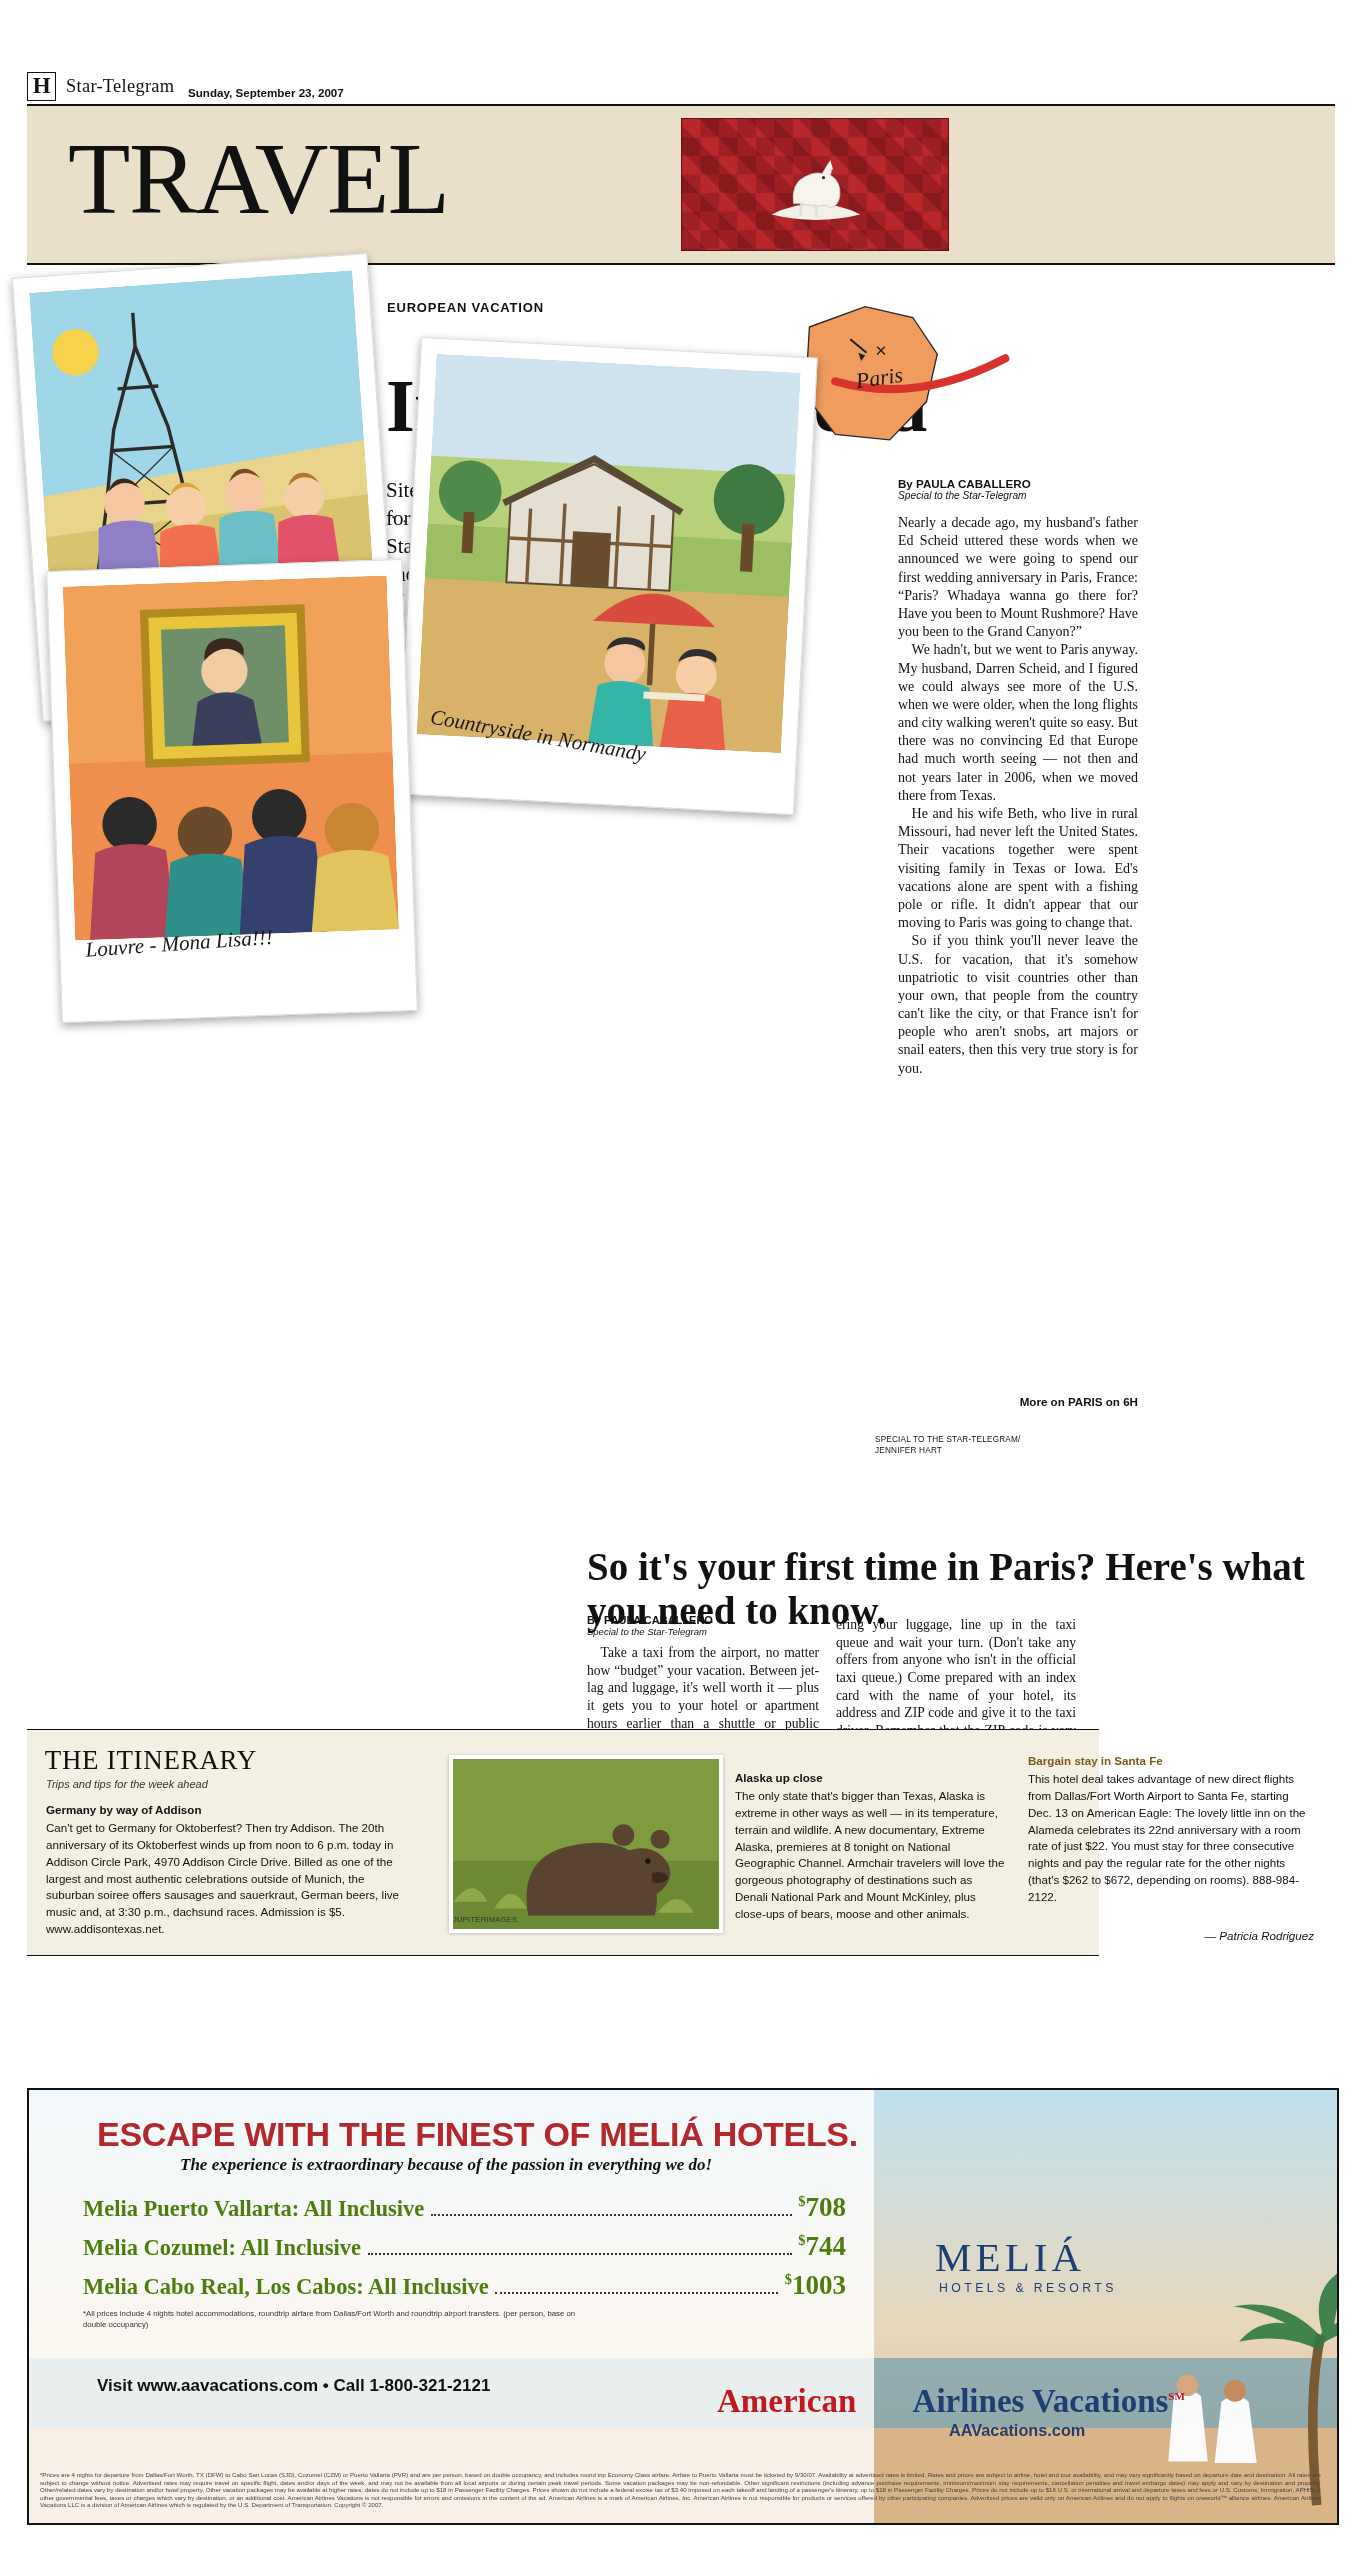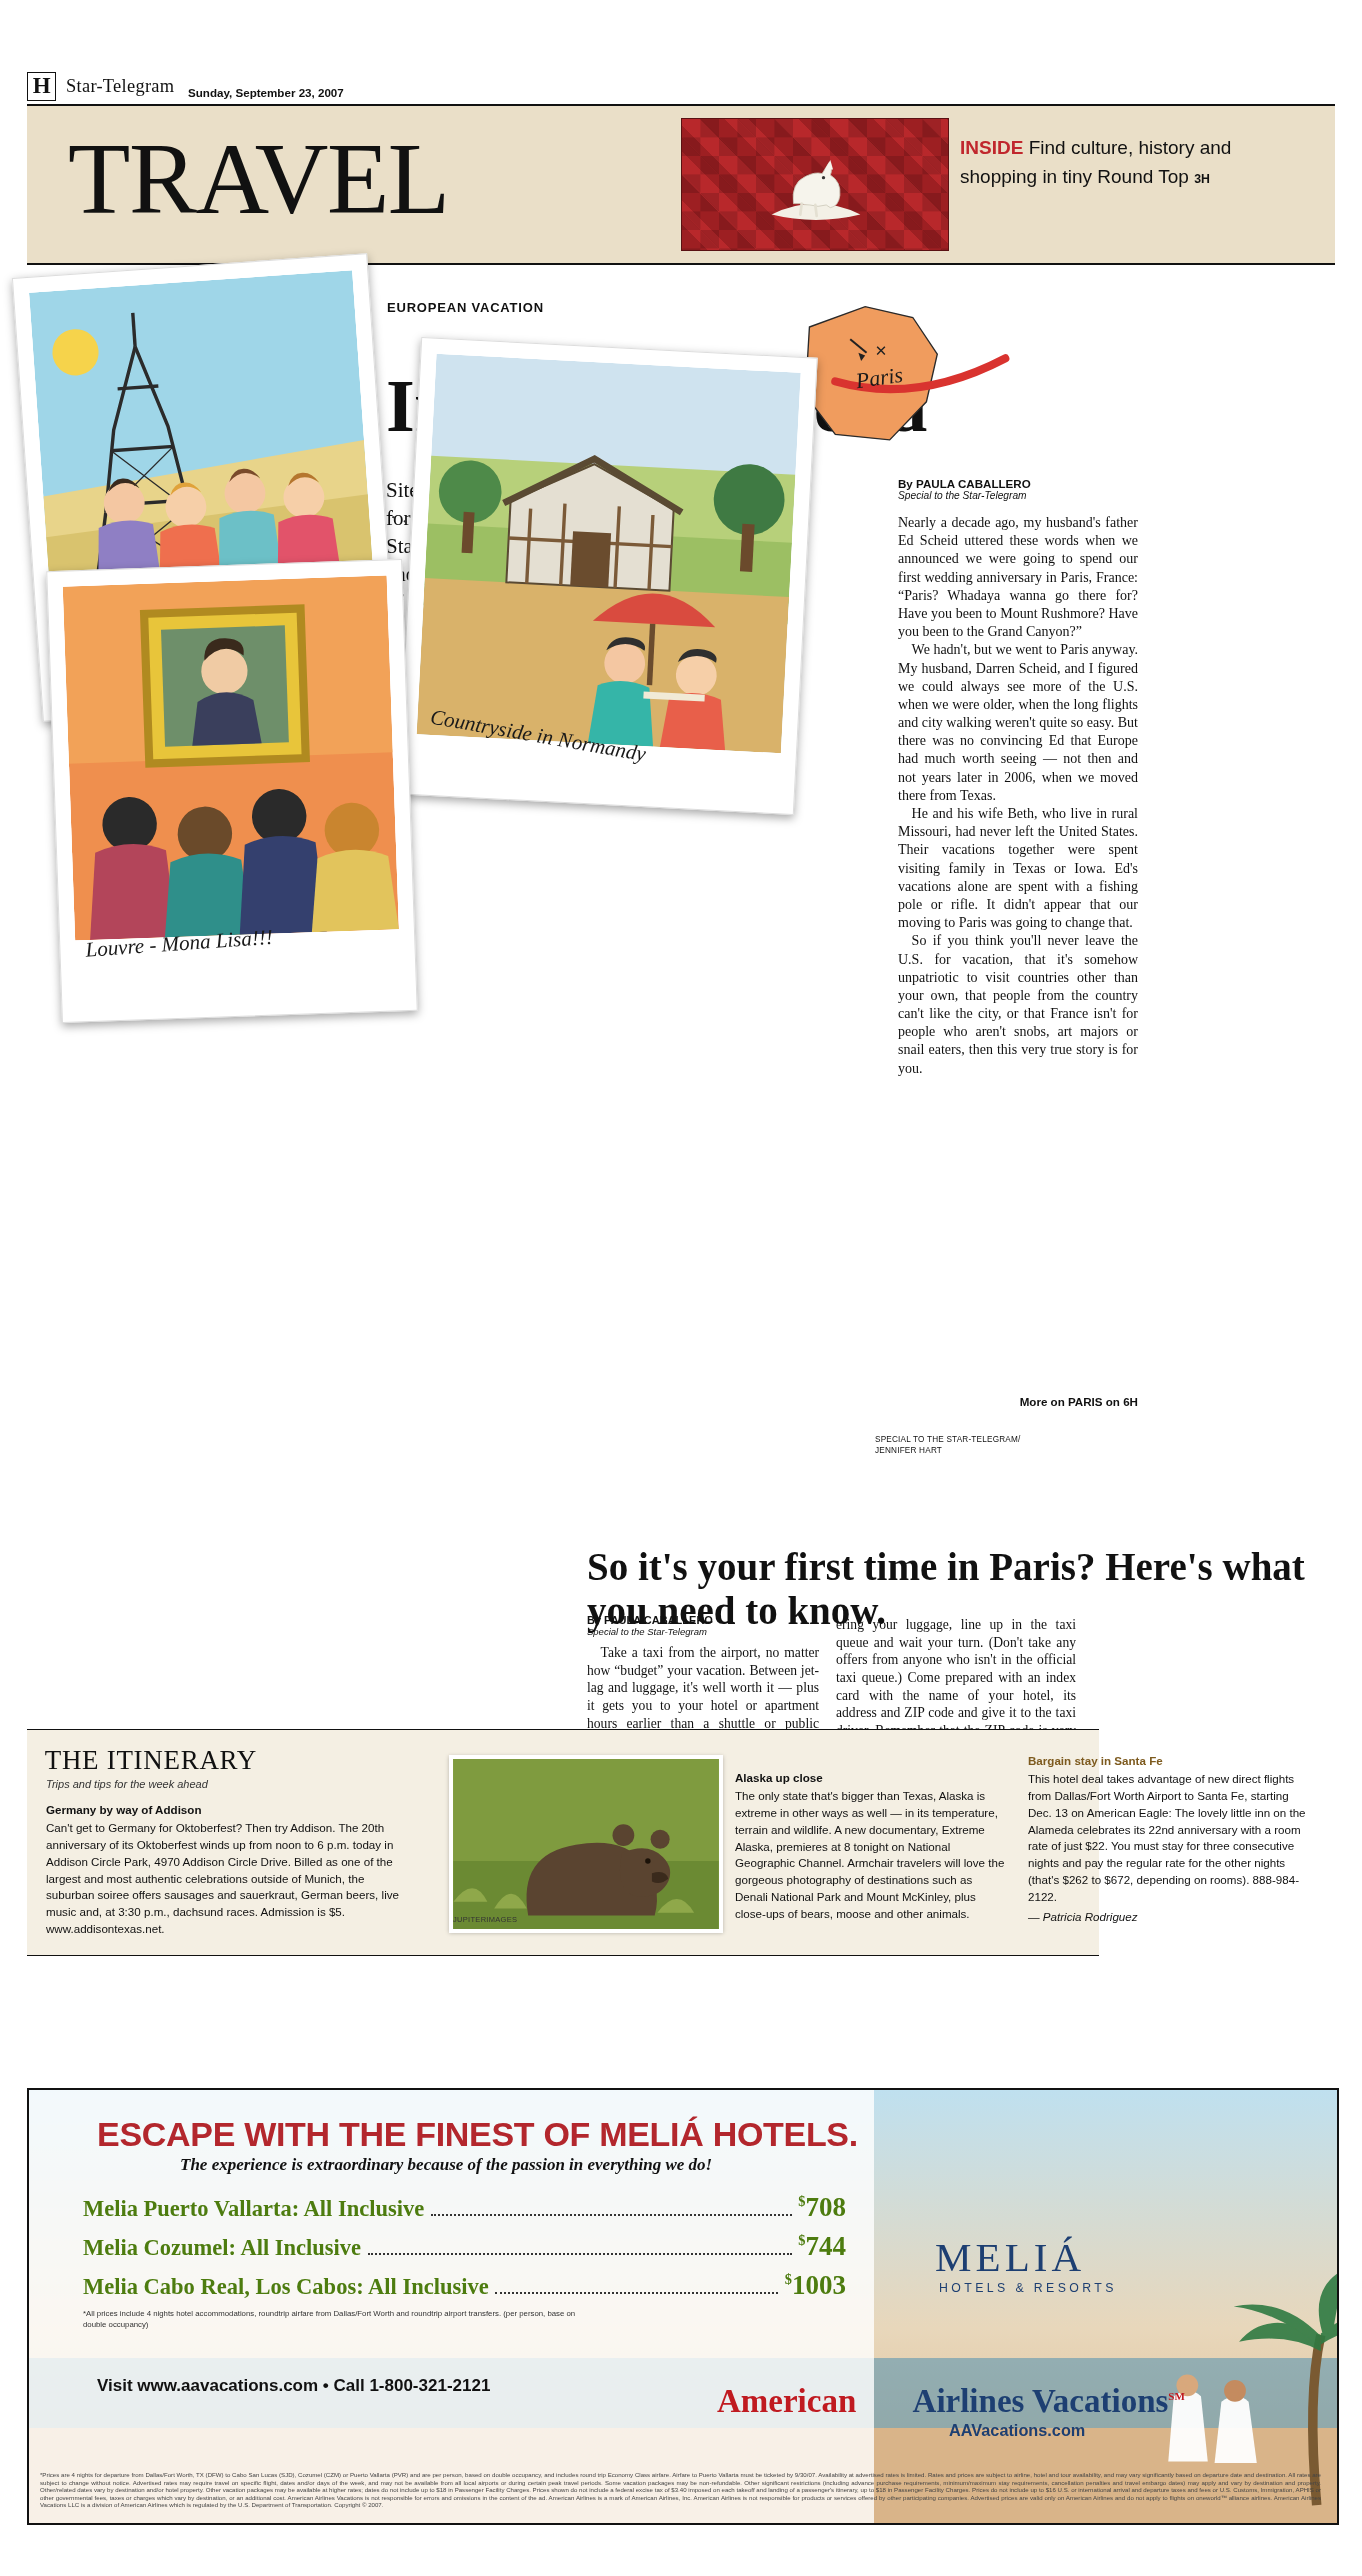--- a/index.html
+++ b/index.html
@@ -199,21 +199,21 @@
   .itin-col2{
     position:absolute;left:708px;top:40px;width:272px;
     font-family:"Liberation Sans",sans-serif;font-size:11.6px;line-height:1.45;
   }
   .itin-col2 .h{font-weight:bold;display:block;margin-bottom:1.4px;}
   .itin-col3{
     position:absolute;left:1001px;top:23px;width:286px;
     font-family:"Liberation Sans",sans-serif;font-size:11.6px;line-height:1.45;
   }
   .itin-col3 .h{font-weight:bold;color:#7d5a1e;display:block;margin-bottom:1.4px;}
-  .itin-col3 .sig{display:block;font-style:italic;margin-top:3px;}
+  .itin-col3 .sig{display:block;text-align:right;font-style:italic;margin-top:22px;}
 
   
   .ad{
     position:absolute;left:27px;top:2088px;width:1308px;height:433px;
     border:2px solid #111;background:#f2e3cf;overflow:hidden;
   }
   .ad-sky{
     position:absolute;inset:0;
     background:linear-gradient(180deg,#bfe0ef 0%, #e8d7bb 55%, #dcb98c 100%);
   }
@@ -288,25 +288,20 @@
       <div class="diamonds"></div>
       <svg class="horse" viewBox="0 0 170 136">
         <path d="M20 112 Q85 80 150 112 Q85 128 20 112 Z" fill="#f3f0e6"></path>
         <path d="M52 96 q-4 -30 18 -40 q14 -7 24 -4 l10 -16 q6 10 2 18 q16 10 14 30 q-2 16 -14 18 l-6 -4 q-12 4 -24 0 q-10 0 -12 -2 z" fill="#f6f4ec" stroke="#ccc8b8" stroke-width="1.2"></path>
         <circle cx="96" cy="58" r="2.4" fill="#333"></circle>
         <path d="M98 46 l8 -14 l4 14 z" fill="#f6f4ec"></path>
         <path d="M64 96 l-2 16 M84 98 l2 16" stroke="#e4e0d2" stroke-width="4" stroke-linecap="round"></path>
       </svg>
     </div>
 
-    <div class="inside-box">
-      <span class="kicker">INSIDE</span>
-      <span>Find culture, history and shopping in tiny Round Top</span>
-      <span class="pg">3H</span>
-    </div>
   </div>
 
   <div class="eyebrow">EUROPEAN VACATION</div>
   <h1 class="headline">Innocents abroad</h1>
   <div class="deck">Sites unseen, her in-laws didn't care much for Europe or any other place outside the States – until they flew to Paris on a dare and were swept off their feet by the City of Light</div>
 
   <div class="byline">
     <div class="b1">By PAULA CABALLERO</div>
     <div class="b2">Special to the Star-Telegram</div>
   </div>

